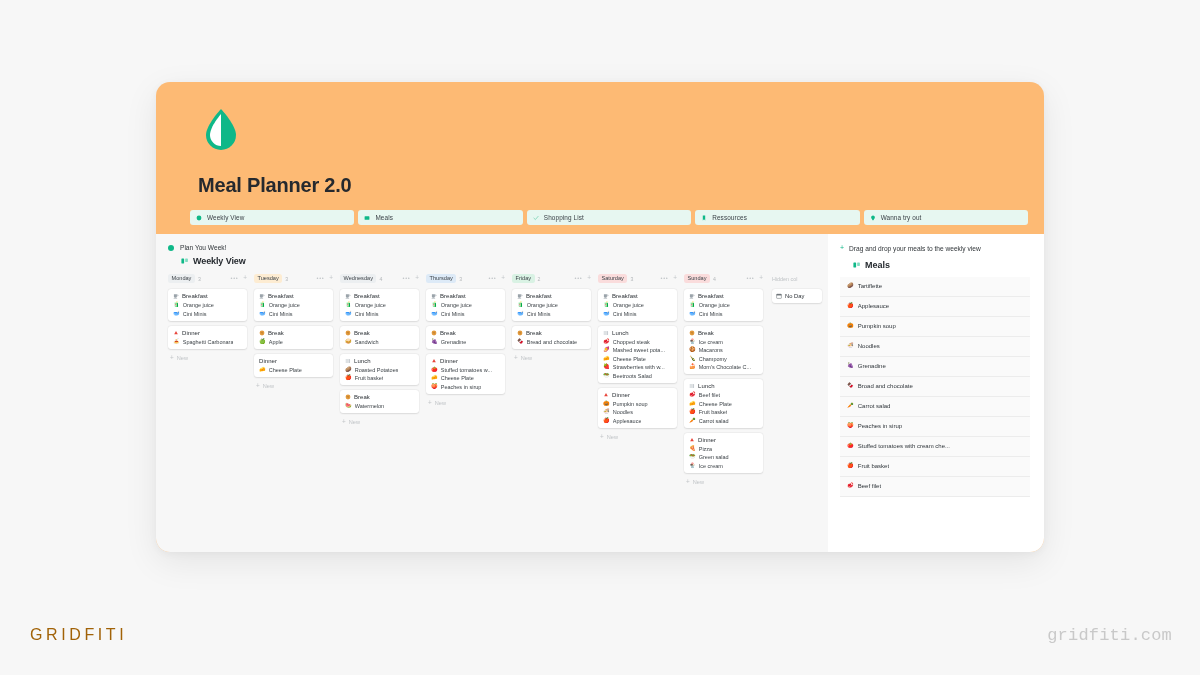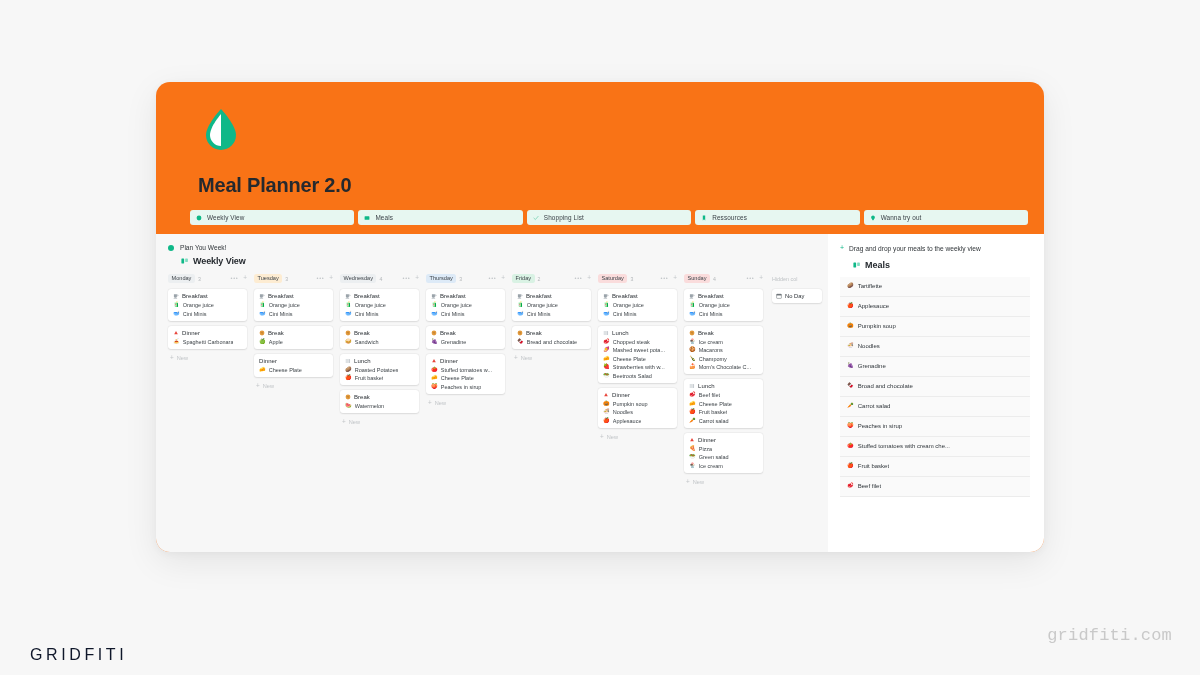--- a/index.html
+++ b/index.html
@@ -7,32 +7,32 @@
     width: 1200px; height: 675px;
     background: #f7f7f7;
     font-family: "Liberation Sans", sans-serif;
     overflow: hidden;
   }
   .page { position: relative; width: 1200px; height: 675px; }
 
   
   .wm-left {
     position: absolute; left: 30px; top: 626px;
-    font-size: 16px; letter-spacing: 3.6px; color: #0f172a; font-weight: 400; margin-top: 20px;
+    font-size: 16px; letter-spacing: 3.6px; color: #a16207; font-weight: 400;
   }
   .wm-right {
     position: absolute; right: 28px; top: 626px;
     font-size: 17px; color: #c9c9c9; letter-spacing: .2px; font-family: Liberation Mono, monospace;
   }
 
   
   .window {
     position: absolute; left: 156px; top: 82px;
     width: 888px; height: 470px;
-    background: #f97316; border-radius: 14px;
+    background: #fdba74; border-radius: 14px;
     box-shadow: 0 10px 34px rgba(0,0,0,.08), 0 2px 8px rgba(0,0,0,.04);
     overflow: hidden;
   }
 
   
   .logo { position: absolute; left: 44px; top: 24px; width: 42px; height: 46px; }
 
   
   .title {
     position: absolute; left: 42px; top: 92px;

